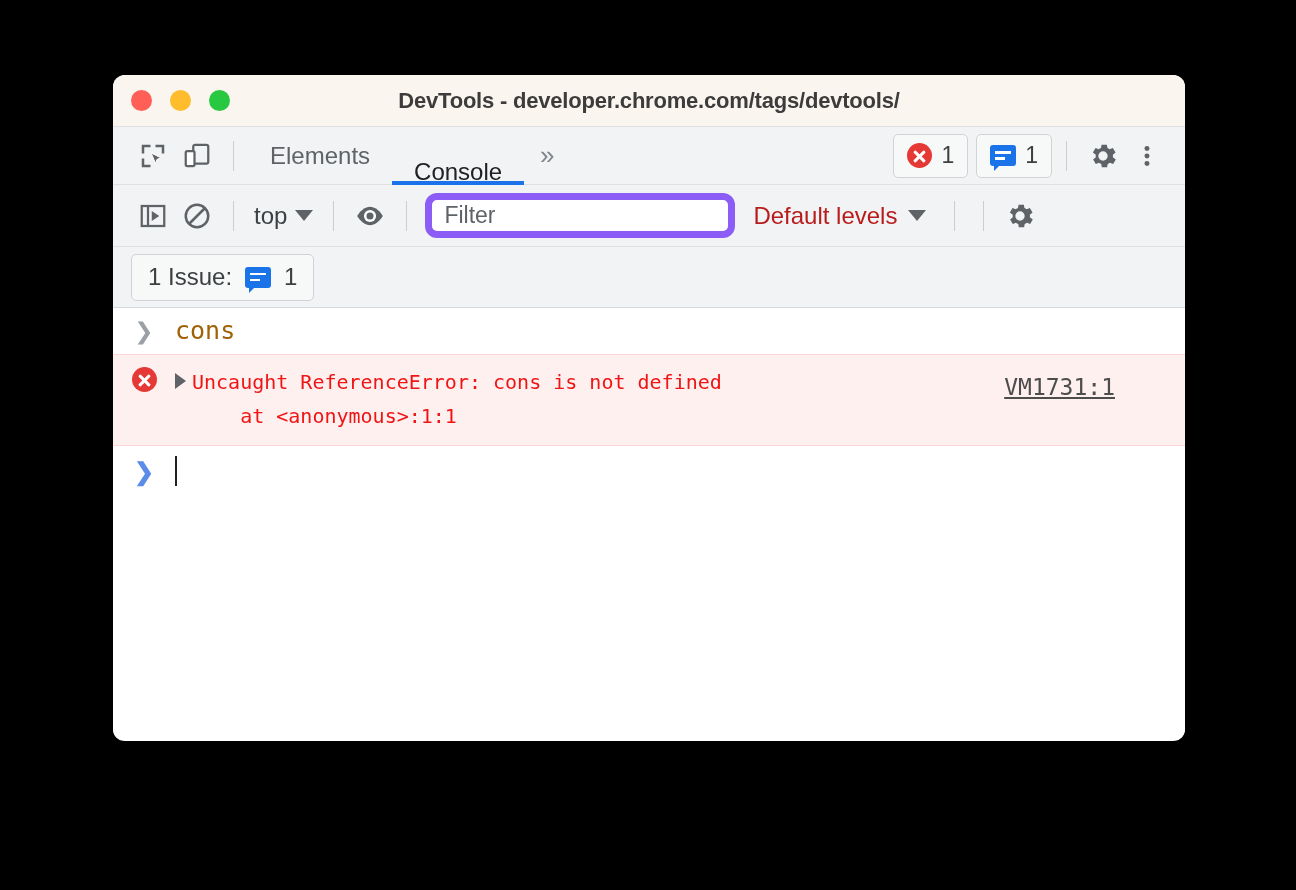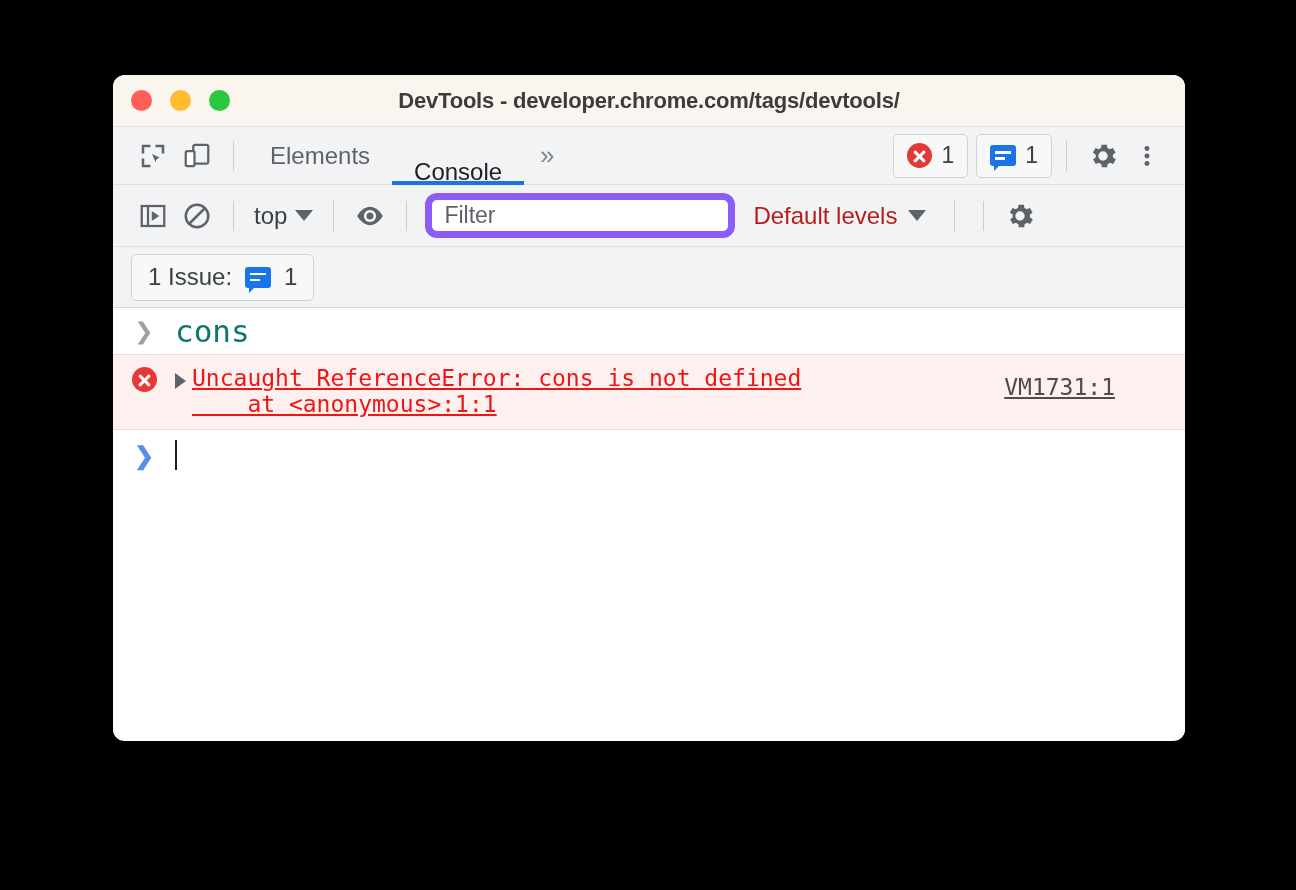--- a/index.html
+++ b/index.html
@@ -282,22 +282,22 @@
     align-items: flex-start;
     justify-content: center;
     padding-top: 2px;
   }
   .chev-gray {
     color: #9aa0a6;
     font-size: 23px;
     font-family: "Liberation Sans", sans-serif;
   }
   .input-row .text {
-    font-size: 31px;
-    color: #0f766e;
+    font-size: 25px;
+    color: #a16207;
     line-height: 30px;
   }
   .error-row {
     background: #fff0f0;
     border-top: 1px solid #ffd6d6;
     border-bottom: 1px solid #ffd6d6;
     padding: 10px 0 12px 0;
   }
   .error-row .content {
     flex: 1 1 auto;
@@ -308,25 +308,24 @@
     width: 0; height: 0;
     border-top: 8px solid transparent;
     border-bottom: 8px solid transparent;
     border-left: 11px solid #5f6368;
     margin-top: 8px;
     margin-right: 6px;
     flex: 0 0 auto;
   }
   .error-text {
     color: #f01515;
-    font-size: 23px;
-    line-height: 26px;
+    font-size: 20px;
+    line-height: 34px;
     white-space: pre;
     flex: 1 1 auto;
-    text-decoration: underline;
   }
   .source-link {
     color: #4d4d4d;
     font-size: 23px;
     text-decoration: underline;
     margin-right: 70px;
     margin-top: 9px;
     white-space: nowrap;
     cursor: pointer;
   }

